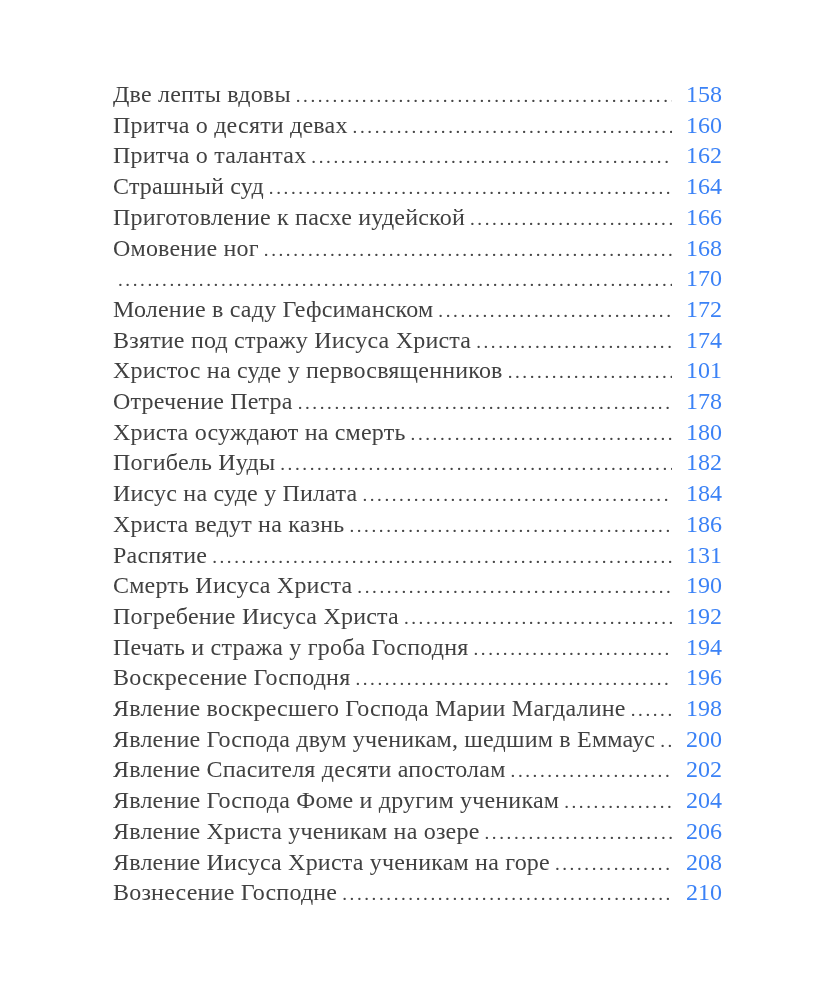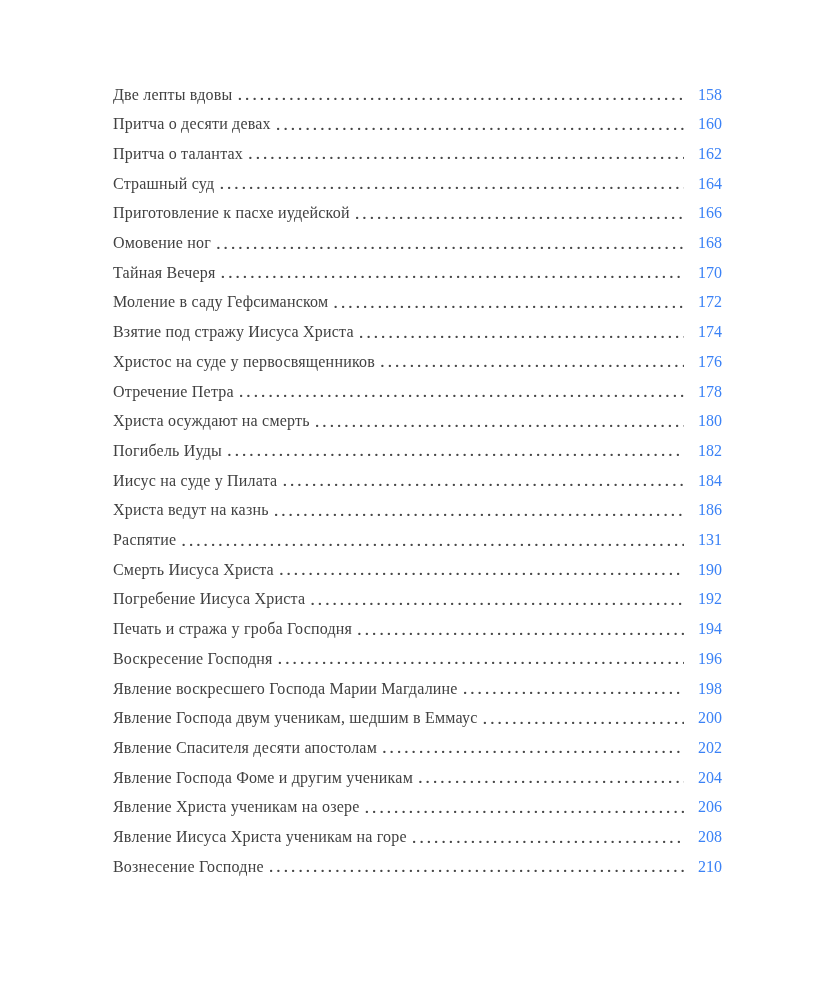--- a/index.html
+++ b/index.html
@@ -16,23 +16,23 @@
     font-family: "Liberation Serif", "DejaVu Serif", serif;
   }
   .toc {
     position: absolute;
     left: 113px;
     top: 80px;
     width: 609px;
   }
   .toc-row {
     display: flex;
-    align-items: center;
+    align-items: flex-start;
     line-height: 28.7px;
-    font-size: 16px;
+    font-size: 24px;
     color: #414141;
     white-space: nowrap;
   }
   .toc-title {
     flex: 0 0 auto;
     letter-spacing: 0.2px;
   }
   .dot-leader {
     flex: 1 1 auto;
     overflow: hidden;
@@ -89,41 +89,40 @@
         <span class="page-number">166</span>
       </div>
 
       <div class="toc-row">
         <span class="toc-title">Омовение ног</span>
         <span class="dot-leader"></span>
         <span class="page-number">168</span>
       </div>
 
       <div class="toc-row">
-        <span class="toc-title">Тайная Вечеря</span>
         <span class="dot-leader"></span>
         <span class="page-number">170</span>
       </div>
 
       <div class="toc-row">
         <span class="toc-title">Моление в саду Гефсиманском</span>
         <span class="dot-leader"></span>
         <span class="page-number">172</span>
       </div>
 
       <div class="toc-row">
         <span class="toc-title">Взятие под стражу Иисуса Христа</span>
         <span class="dot-leader"></span>
         <span class="page-number">174</span>
       </div>
 
       <div class="toc-row">
         <span class="toc-title">Христос на суде у первосвященников</span>
         <span class="dot-leader"></span>
-        <span class="page-number">176</span>
+        <span class="page-number">101</span>
       </div>
 
       <div class="toc-row">
         <span class="toc-title">Отречение Петра</span>
         <span class="dot-leader"></span>
         <span class="page-number">178</span>
       </div>
 
       <div class="toc-row">
         <span class="toc-title">Христа осуждают на смерть</span>

